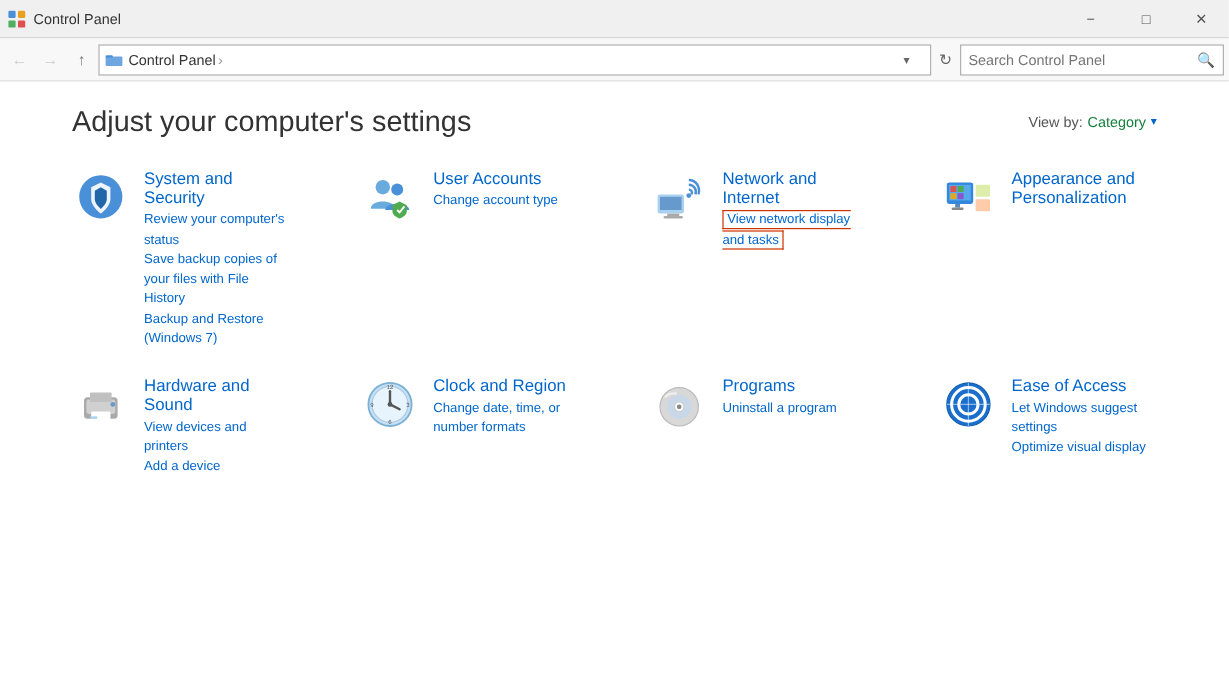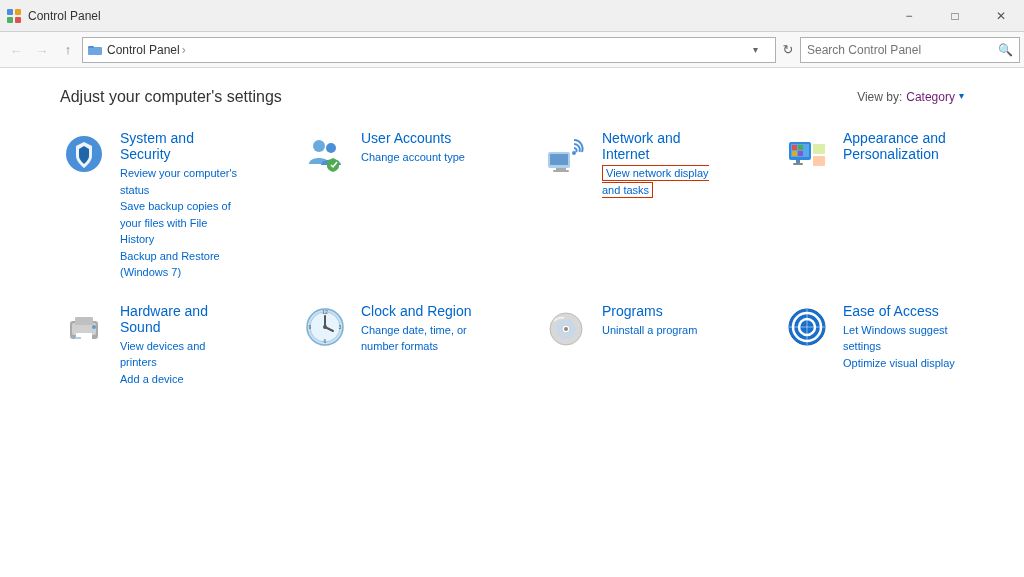--- a/index.html
+++ b/index.html
@@ -139,34 +139,34 @@
       flex-direction: column;
       padding: 20px 60px;
     }
     .page-header {
       display: flex;
       justify-content: space-between;
       align-items: center;
       margin-bottom: 24px;
     }
     .page-title {
-      font-size: 16px;
+      font-size: 24px;
       font-weight: 300;
       color: #333;
     }
     .viewby {
       display: flex;
       align-items: flex-start;
       gap: 4px;
       font-size: 12px;
       color: #555;
     }
     .viewby-label { color: #555; }
     .viewby-value {
-      color: #701a75;
+      color: #15803d;
       cursor: pointer;
     }
     .viewby-arrow { color: #0066cc; font-size: 10px; }
 
     
     .categories-grid {
       display: grid;
       grid-template-columns: 1fr 1fr 1fr 1fr;
       gap: 0;
       column-gap: 60px;

